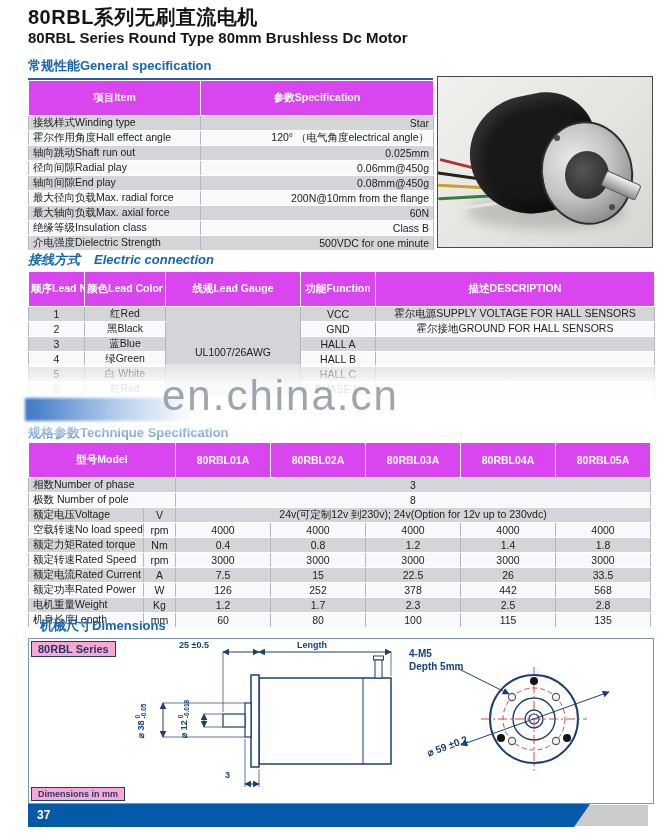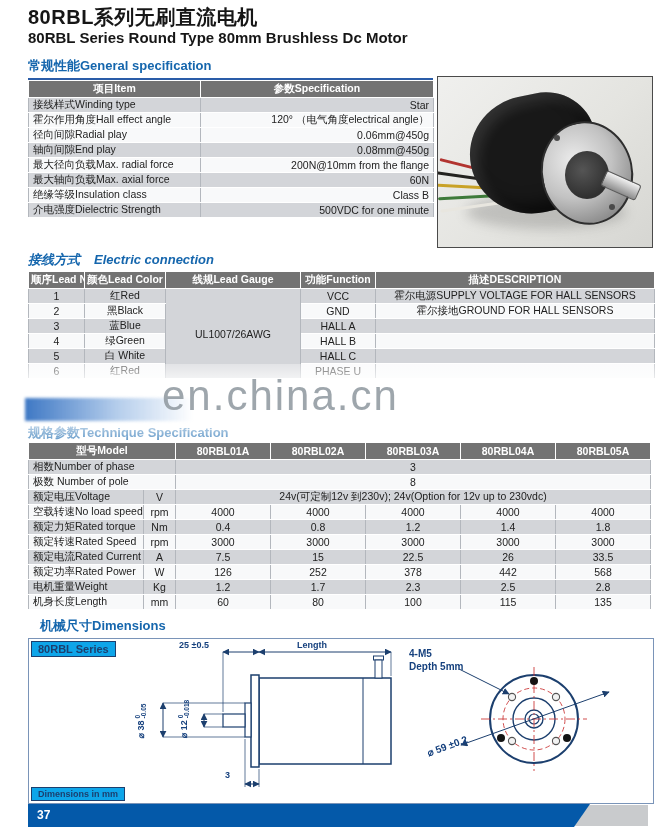--- a/index.html
+++ b/index.html
@@ -17,22 +17,22 @@
   .sec-title{font-size:13px;font-weight:bold;color:#1566ad;}
   .sec1{left:28px;top:57px;width:405px;padding-bottom:3px;border-bottom:2px solid #2a5ca8;}
   .sec2{left:28px;top:251px;font-style:italic;}
   .sec2 .gap{display:inline-block;width:14px;}
   .sec3{left:28px;top:424px;}
   .sec4{left:40px;top:617px;}
 
   
   table{border-collapse:collapse;table-layout:fixed;}
   th{
-    background:#737373;color:#fff;font-weight:bold;font-size:10.5px;
-    border:1px solid #ffffff;height:16px;padding:0 2px;overflow:hidden;white-space:nowrap;text-align:center;
+    background:#d946ef;color:#fff;font-weight:bold;font-size:10.5px;
+    border:1px solid #ffffff;height:16px;padding:9px 2px;overflow:hidden;white-space:nowrap;text-align:center;
   }
   td{
     font-size:10.5px;height:13px;padding:0 4px;overflow:hidden;white-space:nowrap;
     border-left:1px solid #b3b7bd;border-right:1px solid #b3b7bd;
     border-top:1px solid #ffffff;border-bottom:1px solid #ffffff;
     color:#222;
   }
   tr.g td{background:#d3d5d9;}
   tr.w td{background:#f8f9fa;}
   td.gauge{background:#d3d5d9;text-align:center;}
@@ -95,21 +95,21 @@
     font-weight:400;opacity:0.9;filter:blur(0.4px);
   }
 
   
   .draw-box{
     left:28px;top:638px;width:624px;height:164px;
     border:1px solid #7a94b8;background:#fff;
   }
   .tag-box{
     border:1px solid #1c3f6e;color:#1c3f6e;font-weight:bold;
-    padding:1px 6px;background:#0ea5e9;white-space:nowrap;
+    padding:1px 6px;background:#f9a8d4;white-space:nowrap;
   }
   .tag-series{left:2px;top:2px;font-size:11px;}
   .tag-units{left:2px;bottom:2px;font-size:9px;}
   .dim-lbl{font-size:9px;font-weight:bold;color:#16417e;white-space:nowrap;}
   .lbl-25{left:150px;top:1px;}
   .lbl-length{left:268px;top:1px;}
   .lbl-3{left:196px;top:131px;}
   .rot90{transform:rotate(-90deg);transform-origin:center center;display:flex;align-items:center;justify-content:center;gap:2px;}
   .lbl-d38{left:74px;top:74px;width:76px;height:16px;}
   .lbl-d12{left:120px;top:72px;width:70px;height:16px;}
@@ -144,20 +144,24 @@
     <th>项目Item</th>
     <th>参数Specification</th>
   </tr>
   <tr class="g">
         <td class="c1">接线样式Winding type</td>
         <td class="c2">Star</td>
       </tr>
   <tr class="w">
         <td class="c1">霍尔作用角度Hall effect angle</td>
         <td class="c2">120° （电气角度electrical angle）</td>
+      </tr>
+  <tr class="g">
+        <td class="c1">轴向跳动Shaft run out</td>
+        <td class="c2">0.025mm</td>
       </tr>
   <tr class="w">
         <td class="c1">径向间隙Radial play</td>
         <td class="c2">0.06mm@450g</td>
       </tr>
   <tr class="g">
         <td class="c1">轴向间隙End play</td>
         <td class="c2">0.08mm@450g</td>
       </tr>
   <tr class="w">

